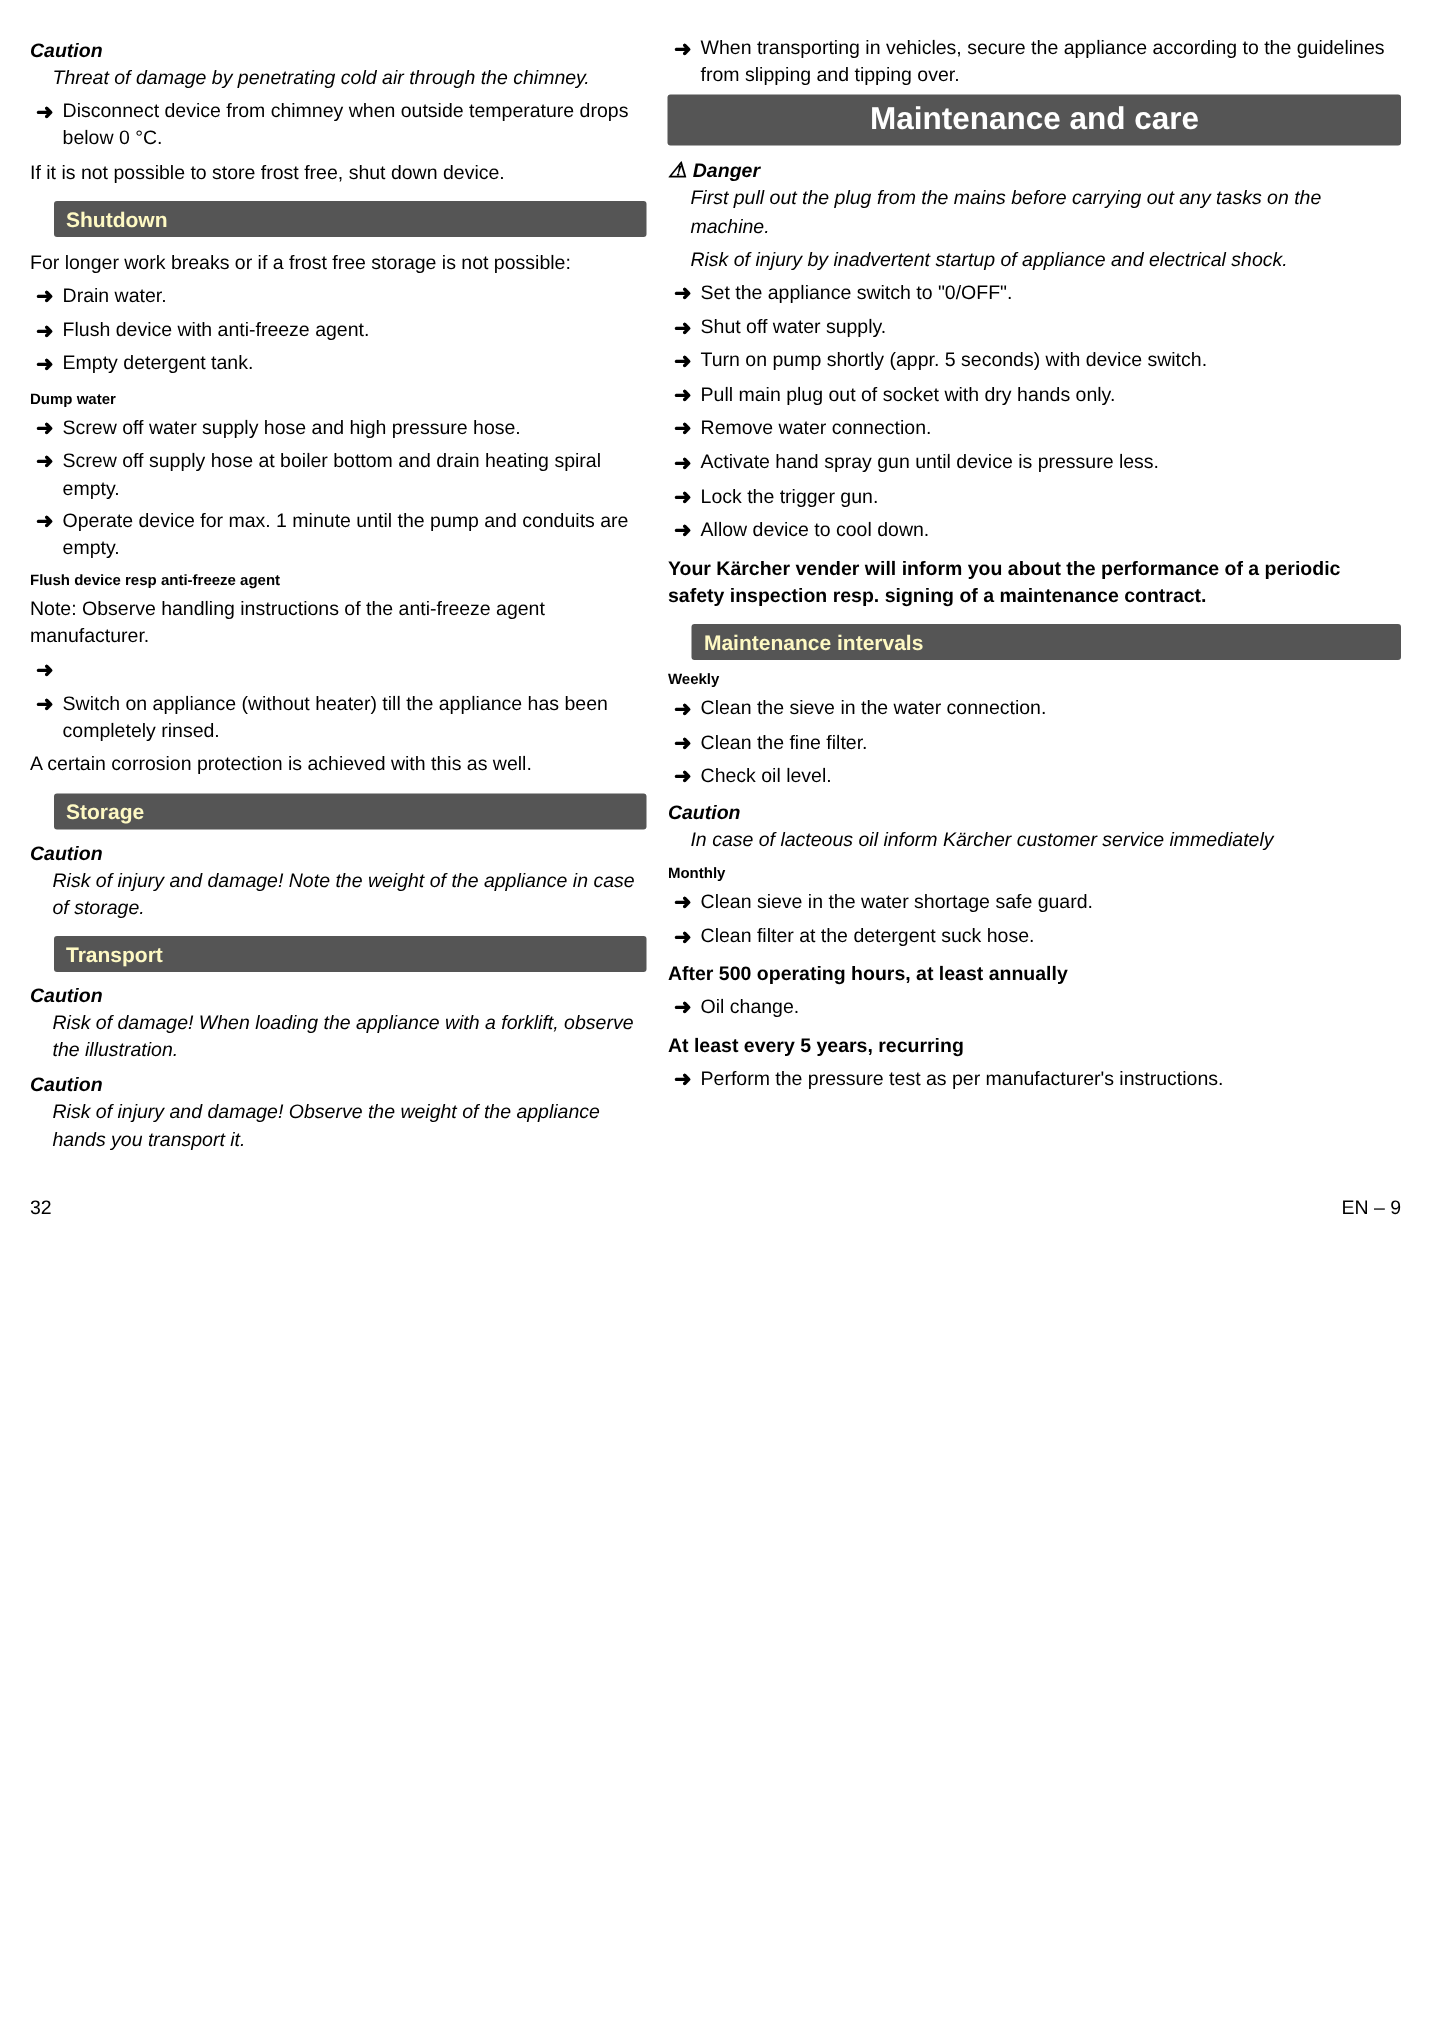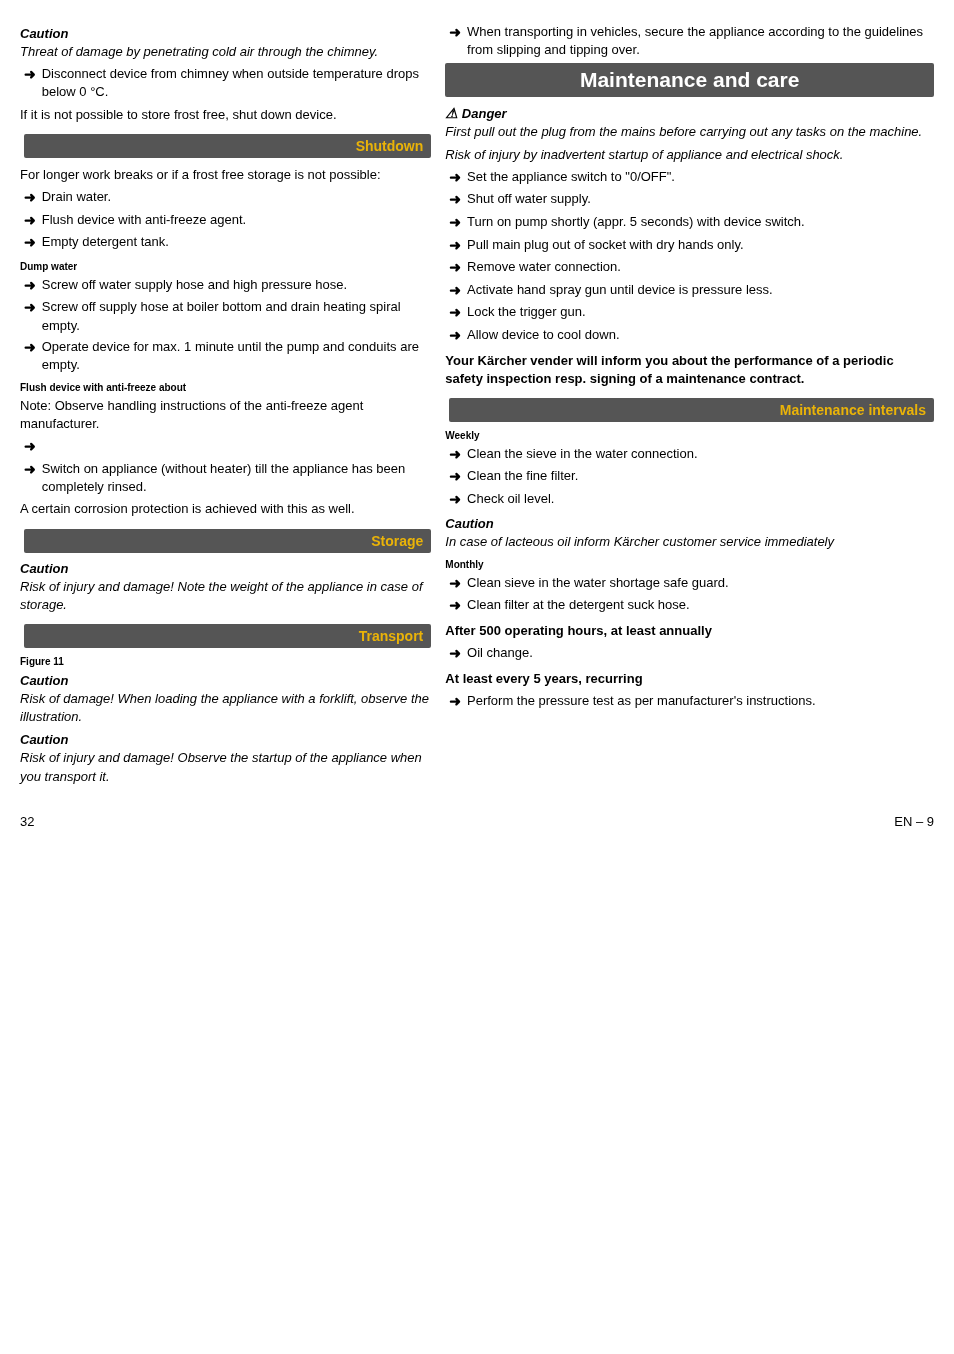--- a/index.html
+++ b/index.html
@@ -19,41 +19,41 @@
     }
     .col-left {
       width: 45%;
       flex-shrink: 0;
     }
     .col-right {
       flex: 1;
     }
     .section-header {
       background: #555;
-      color: #eab308;
-      text-align: right;
+      color: #fef9c3;
+      text-align: left;
       font-size: 14px;
       font-weight: bold;
       padding: 4px 8px;
-      margin: 10px 0 8px 4px;
+      margin: 10px 0 8px 16px;
       border-radius: 2px;
     }
     .subsection-title {
       font-weight: bold;
       margin: 8px 0 4px 0;
       font-size: 10px;
     }
     .italic-label {
       font-style: italic;
       font-weight: bold;
       margin: 6px 0 2px 0;
     }
     .italic-text {
       font-style: italic;
-      margin: 2px 0 4px 0;
+      margin: 2px 0 4px 15px;
       line-height: 1.4;
     }
     .arrow-item {
       display: flex;
       align-items: flex-start;
       margin: 3px 0;
       padding-left: 4px;
     }
     .arrow {
       font-weight: bold;
@@ -136,42 +136,41 @@
     </div>
     <div class="arrow-item">
       <span class="arrow">➜</span>
       <span class="arrow-text">Screw off supply hose at boiler bottom and drain heating spiral empty.</span>
     </div>
     <div class="arrow-item">
       <span class="arrow">➜</span>
       <span class="arrow-text">Operate device for max. 1 minute until the pump and conduits are empty.</span>
     </div>
 
-    <p class="subsection-title">Flush device with anti-freeze about</p>
+    <p class="subsection-title">Flush device resp anti-freeze agent</p>
     <p class="normal-text">Note: Observe handling instructions of the anti-freeze agent manufacturer.</p>
     <div class="arrow-item">
       <span class="arrow">➜</span>
     </div>
     <div class="arrow-item">
       <span class="arrow">➜</span>
       <span class="arrow-text">Switch on appliance (without heater) till the appliance has been completely rinsed.</span>
     </div>
 
     <p class="normal-text">A certain corrosion protection is achieved with this as well.</p>
 
     <div class="section-header">Storage</div>
     <p class="italic-label">Caution</p>
     <p class="italic-text">Risk of injury and damage! Note the weight of the appliance in case of storage.</p>
 
     <div class="section-header">Transport</div>
-    <p class="subsection-title">Figure 11</p>
     <p class="italic-label">Caution</p>
     <p class="italic-text">Risk of damage! When loading the appliance with a forklift, observe the illustration.</p>
     <p class="italic-label">Caution</p>
-    <p class="italic-text">Risk of injury and damage! Observe the startup of the appliance when you transport it.</p>
+    <p class="italic-text">Risk of injury and damage! Observe the weight of the appliance hands you transport it.</p>
 
   </div>
 
   <div class="col-right">
 
     <div class="arrow-item">
       <span class="arrow">➜</span>
       <span class="arrow-text">When transporting in vehicles, secure the appliance according to the guidelines from slipping and tipping over.</span>
     </div>
 

